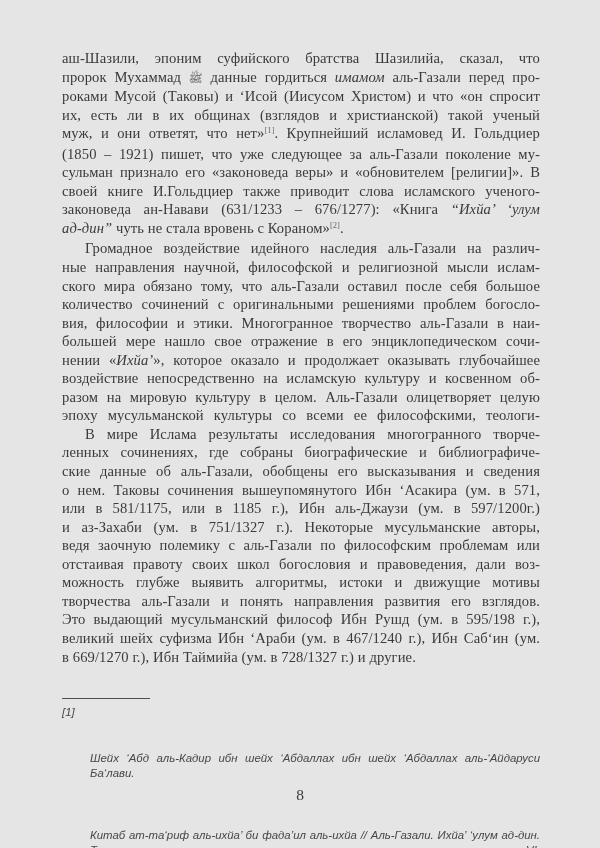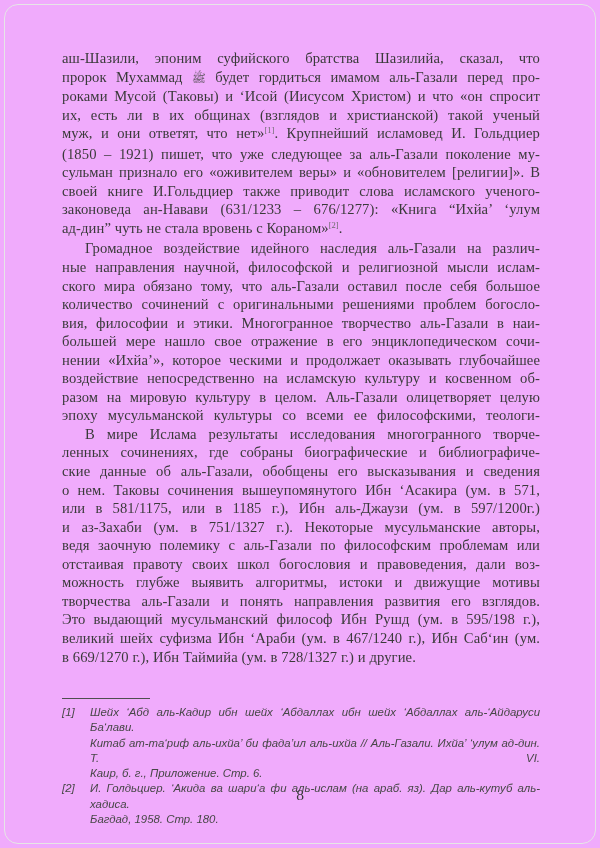--- a/index.html
+++ b/index.html
@@ -1,20 +1,20 @@
 <!DOCTYPE html>
 <html><head>
 <meta charset="utf-8">
 <style>
   html, body { margin: 0; padding: 0; background: #ffffff; }
   .page {
     position: relative;
     width: 600px;
     height: 848px;
-    background: #f0abfc;
+    background: #e5e5e5;
     font-family: "Liberation Serif", serif;
     color: #3a3a3a;
     overflow: hidden;
   }
   .page-border {
     position: absolute;
     inset: 4px;
     border: 1px solid #e6e6e6;
     border-radius: 14px;
     pointer-events: none;
@@ -30,21 +30,21 @@
     line-height: 18.55px;
     letter-spacing: 0.1px;
   }
   .line {
     text-align: justify;
     text-align-last: justify;
     white-space: normal;
   }
   .line.last { text-align-last: left; }
   .line.indent { text-indent: 23px; }
-  .it { }
+  .it { font-style: italic; }
   .sup {
     font-size: 8.5px;
     position: relative;
     top: -5px;
     color: #6a6a6a;
     letter-spacing: 0;
   }
   .saw {
     font-size: 11.5px;
     font-family: "DejaVu Sans", sans-serif;
@@ -65,55 +65,55 @@
     width: 478px;
     font-family: "Liberation Sans", sans-serif;
     font-style: italic;
     font-size: 11.4px;
     line-height: 15.3px;
     color: #474747;
   }
   .fn { display: flex; }
   .fn-marker { flex: 0 0 28px; width: 28px; }
   .fn-lines { flex: 1 1 auto; min-width: 0; }
-  .fn-line { text-align: justify; text-align-last: justify; }
+  .fn-line { text-align: justify; text-align-last: justify; margin-top: 46px; }
   .fn-line.last { text-align-last: left; }
   .page-number {
     position: absolute;
     left: 0;
     top: 786px;
     width: 600px;
     text-align: center;
     font-size: 15.5px;
     color: #3a3a3a;
   }
 </style>
 </head>
 <body>
 
 <div class="page">
   <div class="page-border"></div>
   <div class="body-text">
       <div class="line"><span>аш-Шазили, эпоним суфийского братства Шазилийа, сказал, что</span></div>
-      <div class="line"><span>пророк Мухаммад </span><span class="saw">ﷺ</span><span> будет гордиться </span><span class="it">имамом</span><span> аль-Газали перед про-</span></div>
+      <div class="line"><span>пророк Мухаммад </span><span class="saw">ﷺ</span><span> данные гордиться </span><span class="it">имамом</span><span> аль-Газали перед про-</span></div>
       <div class="line"><span>роками Мусой (Таковы) и ‘Исой (Иисусом Христом) и что «он спросит</span></div>
       <div class="line"><span>их, есть ли в их общинах (взглядов и христианской) такой ученый</span></div>
       <div class="line"><span>муж, и они ответят, что нет»</span><span class="sup">[1]</span><span>. Крупнейший исламовед И. Гольдциер</span></div>
       <div class="line"><span>(1850 – 1921) пишет, что уже следующее за аль-Газали поколение му-</span></div>
-      <div class="line"><span>сульман признало его «оживителем веры» и «обновителем [религии]». В</span></div>
+      <div class="line"><span>сульман признало его «законоведа веры» и «обновителем [религии]». В</span></div>
       <div class="line"><span>своей книге И.Гольдциер также приводит слова исламского ученого-</span></div>
       <div class="line"><span>законоведа ан-Навави (631/1233 – 676/1277): «Книга </span><span class="it">“Ихйа’ ‘улум</span></div>
       <div class="line last"><span class="it">ад-дин”</span><span> чуть не стала вровень с Кораном»</span><span class="sup">[2]</span><span>.</span></div>
       <div class="line indent"><span>Громадное воздействие идейного наследия аль-Газали на различ-</span></div>
       <div class="line"><span>ные направления научной, философской и религиозной мысли ислам-</span></div>
       <div class="line"><span>ского мира обязано тому, что аль-Газали оставил после себя большое</span></div>
       <div class="line"><span>количество сочинений с оригинальными решениями проблем богосло-</span></div>
       <div class="line"><span>вия, философии и этики. Многогранное творчество аль-Газали в наи-</span></div>
       <div class="line"><span>большей мере нашло свое отражение в его энциклопедическом сочи-</span></div>
-      <div class="line"><span>нении «</span><span class="it">Ихйа’</span><span>», которое ческими и продолжает оказывать глубочайшее</span></div>
+      <div class="line"><span>нении «</span><span class="it">Ихйа’</span><span>», которое оказало и продолжает оказывать глубочайшее</span></div>
       <div class="line"><span>воздействие непосредственно на исламскую культуру и косвенном об-</span></div>
       <div class="line"><span>разом на мировую культуру в целом. Аль-Газали олицетворяет целую</span></div>
       <div class="line"><span>эпоху мусульманской культуры со всеми ее философскими, теологи-</span></div>
       <div class="line indent"><span>В мире Ислама результаты исследования многогранного творче-</span></div>
       <div class="line"><span>ленных сочинениях, где собраны биографические и библиографиче-</span></div>
       <div class="line"><span>ские данные об аль-Газали, обобщены его высказывания и сведения</span></div>
       <div class="line"><span>о нем. Таковы сочинения вышеупомянутого Ибн ‘Асакира (ум. в 571,</span></div>
       <div class="line"><span>или в 581/1175, или в 1185 г.), Ибн аль-Джаузи (ум. в 597/1200г.)</span></div>
       <div class="line"><span>и аз-Захаби (ум. в 751/1327 г.). Некоторые мусульманские авторы,</span></div>
       <div class="line"><span>ведя заочную полемику с аль-Газали по философским проблемам или</span></div>

